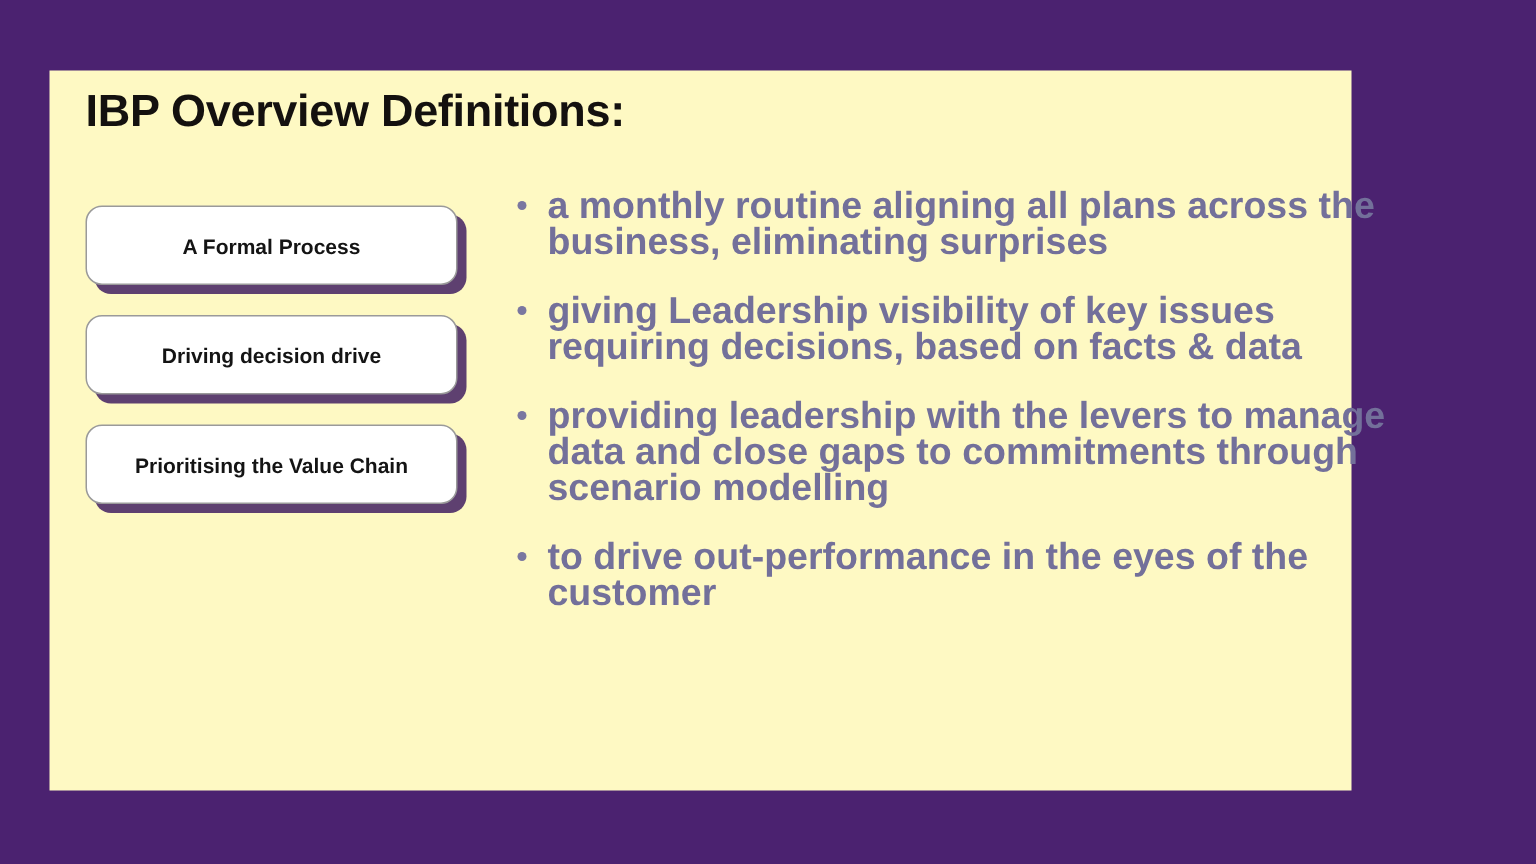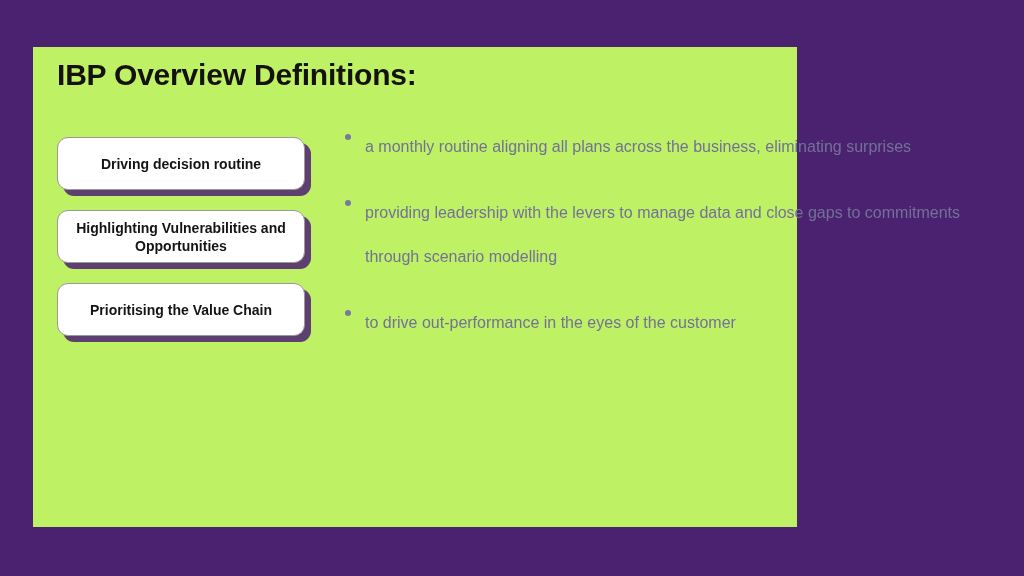--- a/index.html
+++ b/index.html
@@ -19,23 +19,23 @@
     width: 1024px;
     height: 576px;
     background: #4b2270;
     box-sizing: border-box;
   }
 
   #card {
     position: absolute;
     left: 33px;
     top: 47px;
-    width: 764px;
+    width: 868px;
     height: 480px;
-    background: #bef264;
+    background: #fef9c3;
     box-sizing: border-box;
   }
 
   #page-title {
     position: absolute;
     left: 24px;
     top: 11px;
     font-size: 30px;
     font-weight: bold;
     color: #14110f;
@@ -111,62 +111,66 @@
   .bullet-marker .dot {
     display: inline-block;
     width: 6px;
     height: 6px;
     border-radius: 50%;
     background: #7a77a0;
   }
 
   .bullet-text {
     flex: 1 1 auto;
-    font-size: 16px;
-    line-height: 44px;
+    font-size: 25px;
+    line-height: 24px;
     color: #73709a;
-    font-weight: normal;
+    font-weight: bold;
   }
 </style>
 </head>
 <body>
 
 <div id="slide">
 
   <div id="card">
 
     <div id="page-title">IBP Overview Definitions:</div>
 
     <div id="content">
 
       <div id="label-column">
 
+        <div class="label-box">
+          <span class="label-box-text">A Formal Process</span>
+        </div>
 
         <div class="label-box">
-          <span class="label-box-text">Driving decision routine</span>
+          <span class="label-box-text">Driving decision drive</span>
         </div>
 
 
-        <div class="label-box">
-          <span class="label-box-text">Highlighting Vulnerabilities and Opportunities</span>
-        </div>
 
         <div class="label-box">
           <span class="label-box-text">Prioritising the Value Chain</span>
         </div>
 
       </div>
 
       <div id="bullet-column">
 
         <div class="bullet-item">
           <span class="bullet-marker"><span class="dot"></span></span>
           <span class="bullet-text">a monthly routine aligning all plans across the business, eliminating surprises</span>
         </div>
 
+        <div class="bullet-item">
+          <span class="bullet-marker"><span class="dot"></span></span>
+          <span class="bullet-text">giving Leadership visibility of key issues requiring decisions, based on facts &amp; data</span>
+        </div>
 
 
         <div class="bullet-item">
           <span class="bullet-marker"><span class="dot"></span></span>
           <span class="bullet-text">providing leadership with the levers to manage data and close gaps to commitments through scenario modelling</span>
         </div>
 
         <div class="bullet-item">
           <span class="bullet-marker"><span class="dot"></span></span>
           <span class="bullet-text">to drive out-performance in the eyes of the customer</span>

